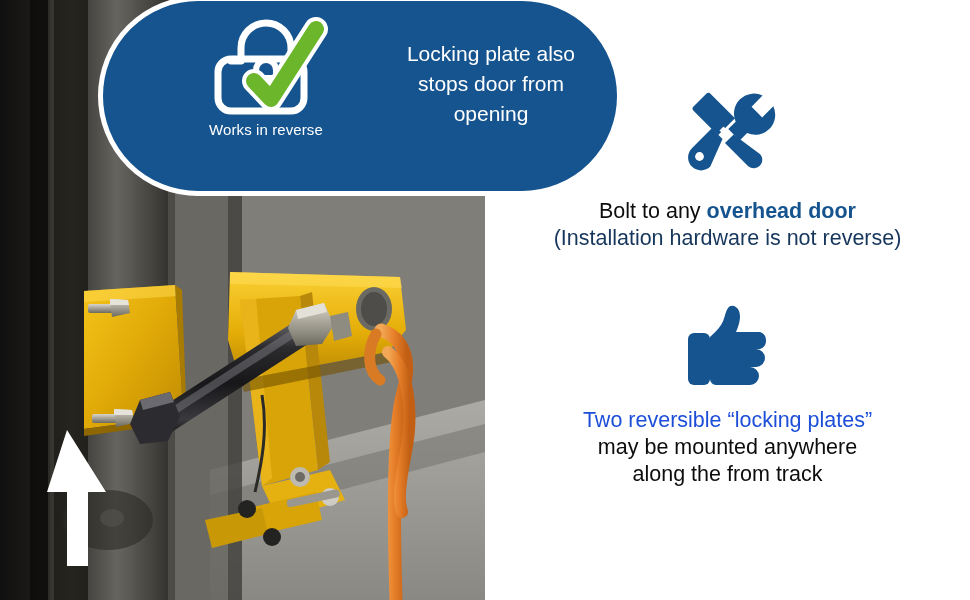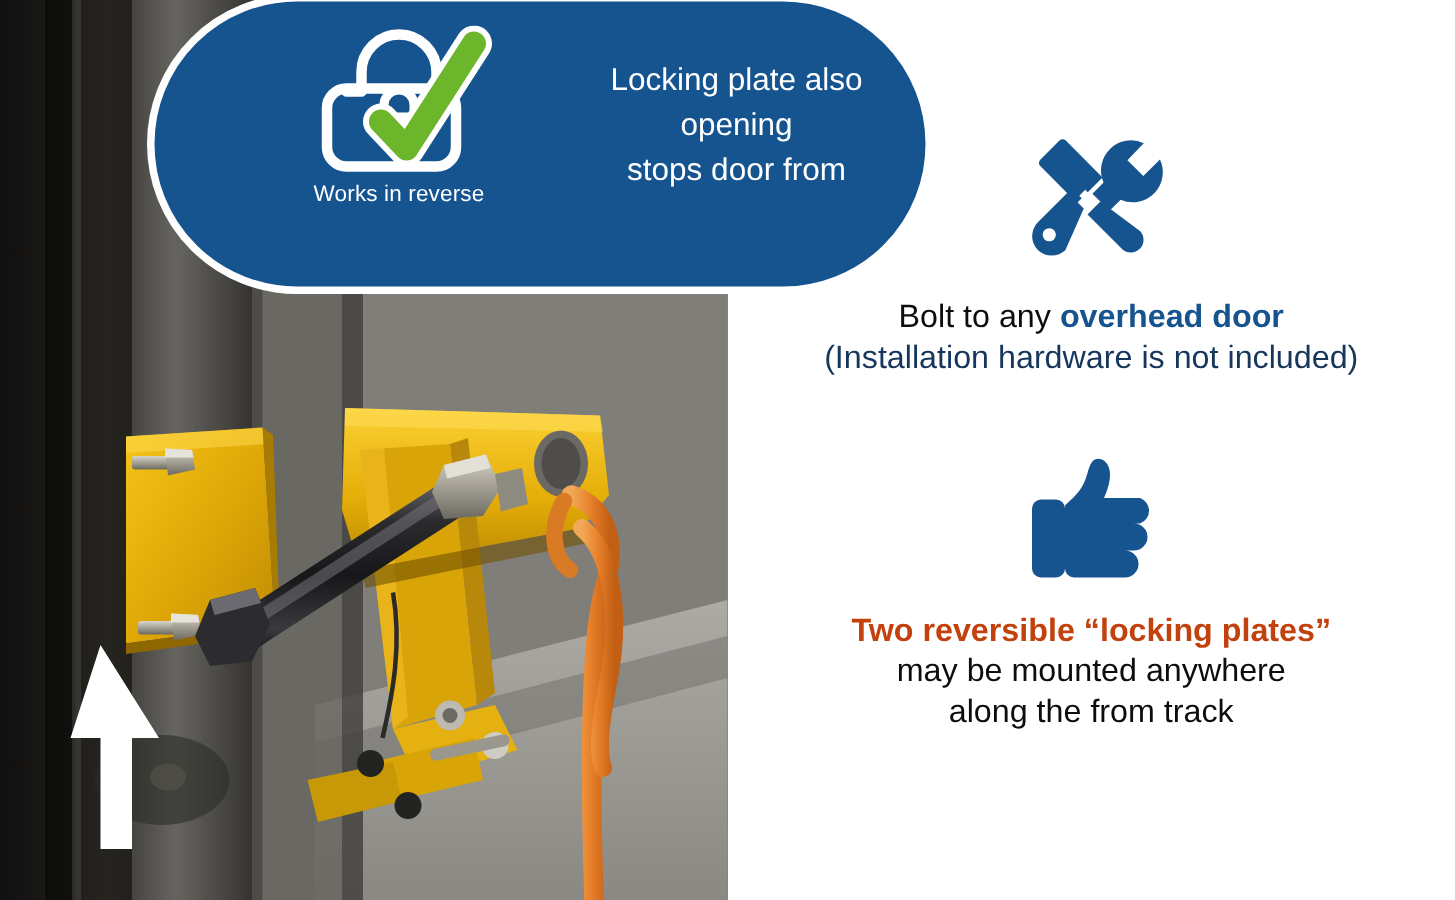--- a/index.html
+++ b/index.html
@@ -91,21 +91,21 @@
   .feature-text { margin-top:16px; }
   .line {
     font-size:21.5px;
     line-height:27px;
     color:#0d0d0d;
     white-space:nowrap;
   }
   .line.navy    { color:#16365c; }
   .line b       { color:#15548F; font-weight:bold; }
   .line.blue-bold {
-    color:#c2410c; font-weight:bold; font-size:21.5px;
+    color:#1d4ed8; font-weight:normal; font-size:21.5px;
   }
 </style>
 </head>
 <body>
 
 <div id="root">
 
   <div id="photo">
     <svg viewBox="0 0 485 600" xmlns="http://www.w3.org/2000/svg">
       <defs>
@@ -263,22 +263,22 @@
 
             <path d="M58 64 L75 82 L120 12" fill="none" stroke="#ffffff" stroke-width="24" stroke-linecap="round" stroke-linejoin="round"></path>
             <path d="M58 64 L75 82 L120 12" fill="none" stroke="#6BB62B" stroke-width="16" stroke-linecap="round" stroke-linejoin="round"></path>
           </svg>
         </div>
         <div class="banner-sub">Works in reverse</div>
       </div>
 
       <div class="banner-main">
         <div>Locking plate also</div>
+        <div>stops door from</div>
         <div>opening</div>
-        <div>stops door from</div>
       </div>
 
     </div>
   </div>
 
   <div id="right">
 
     <div class="feature" id="feature-bolt">
       <svg class="feature-icon" width="104" height="104" viewBox="0 0 104 104" xmlns="http://www.w3.org/2000/svg">
         <g fill="#15548F">
@@ -290,21 +290,21 @@
           <path d="M30.5 15.5 L17.5 28.5 a3 3 0 0 0 0 4.2 L42 57.3 L59 40.3 L34.7 15.9 a3 3 0 0 0 -4.2 -0.4 z"></path>
           <path d="M46.5 61 L35.8 50.3 L15.9 70.2 a13 13 0 0 0 18.4 18.4 z"></path>
         </g>
         <circle cx="23.5" cy="78.5" r="4.4" fill="#ffffff"></circle>
 
         <path d="M47.5 48.5 l8 8 -4 4 -8 -8 z" fill="#ffffff"></path>
       </svg>
 
       <div class="feature-text">
         <div class="line"><span>Bolt to any </span><b>overhead door</b></div>
-        <div class="line navy">(Installation hardware is not included)</div>
+        <div class="line navy">(Installation hardware is not reverse)</div>
       </div>
     </div>
 
     <div class="feature" id="feature-plates">
       <svg class="feature-icon" width="104" height="86" viewBox="0 0 104 86" xmlns="http://www.w3.org/2000/svg">
         <g fill="#15548F">
           <rect x="12" y="28" width="22" height="52" rx="6"></rect>
           <path d="M44 80 h30 a9 9 0 0 0 0 -18 h6 a9 9 0 0 0 0 -18 h4 a9 9 0 0 0 0 -17 h-24
                    c4 -9 5 -16 3 -21 c-2 -5 -8 -7 -11 -3 c-3 4 -3 11 -7 17
                    c-3 5 -8 9 -11 12 v42 a6 6 0 0 0 6 6 z"></path>

